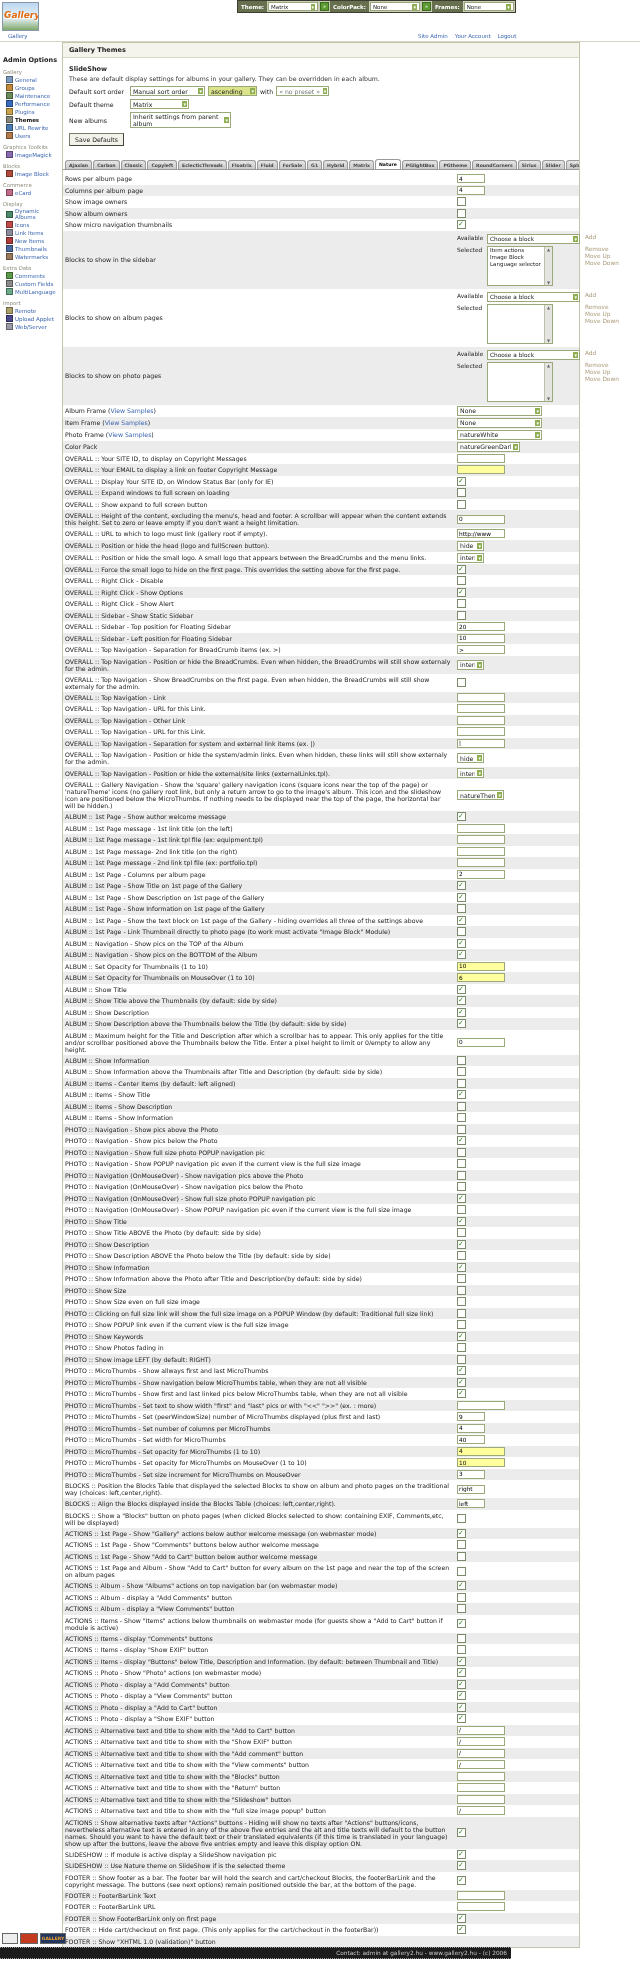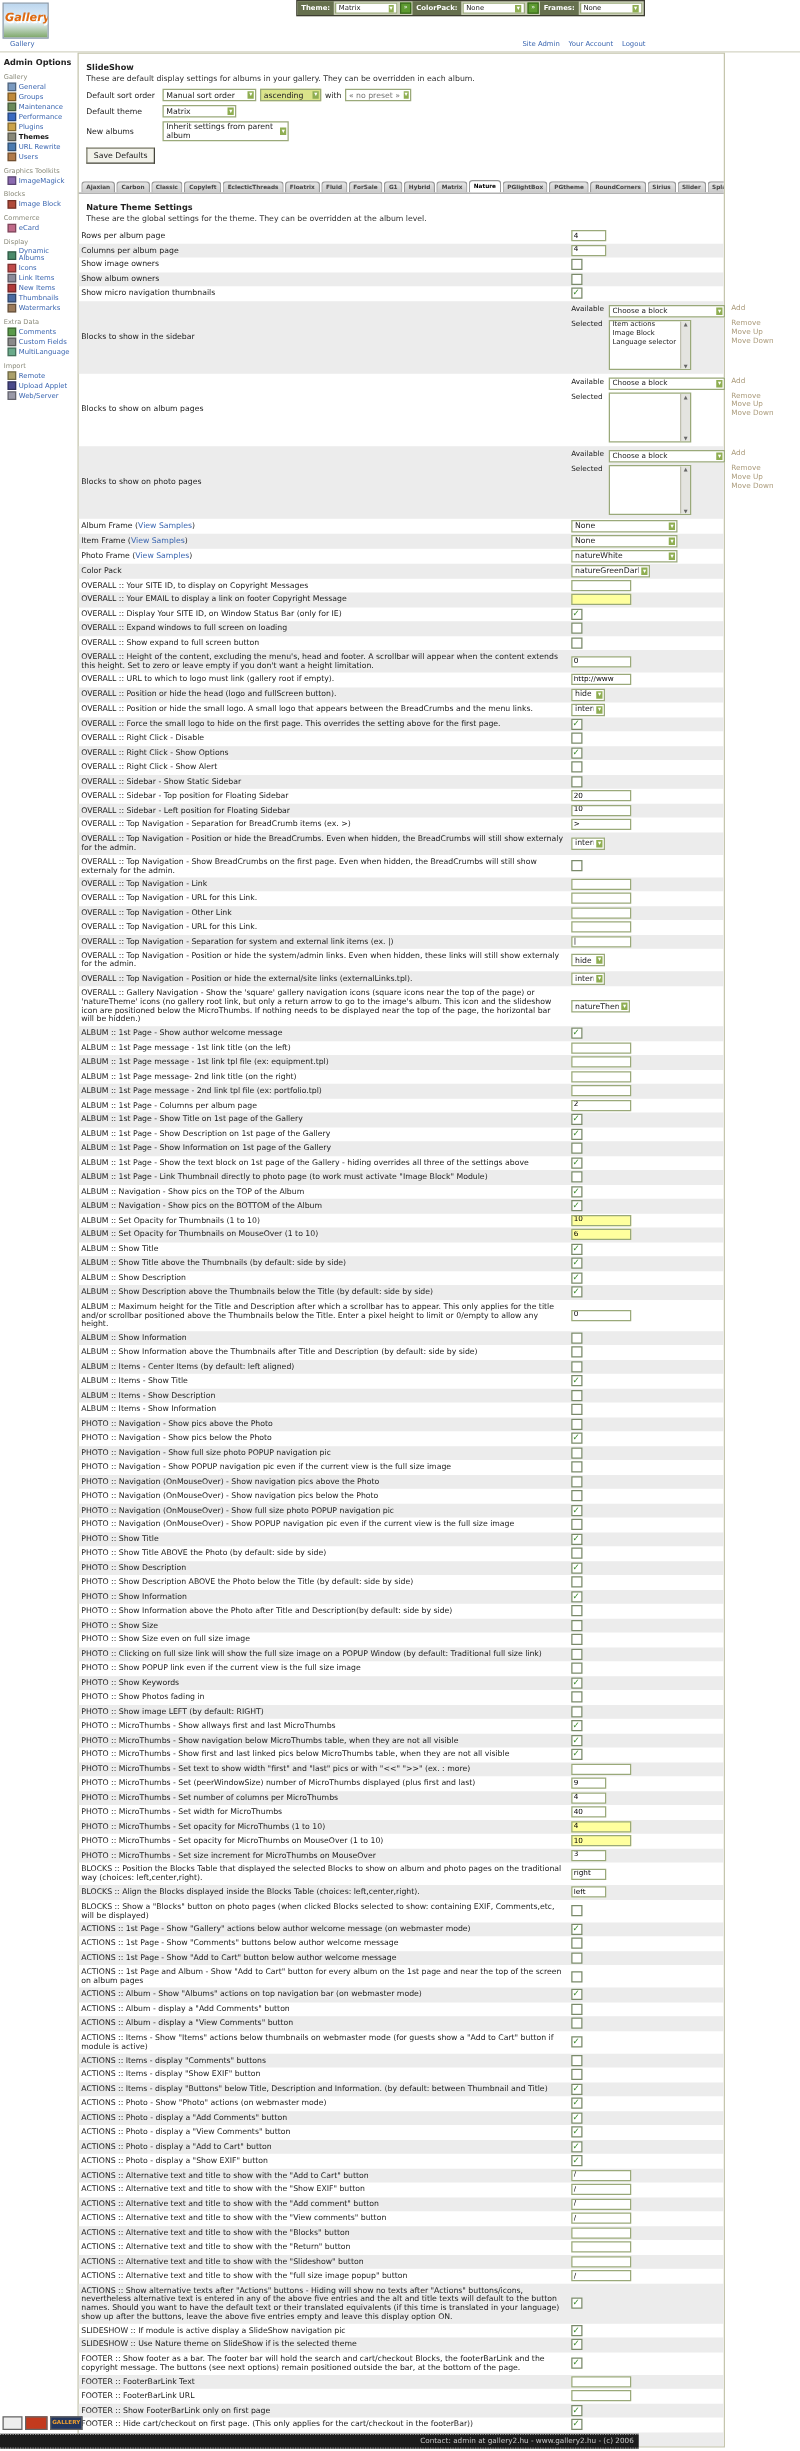--- a/index.html
+++ b/index.html
@@ -17,21 +17,21 @@
   #logo{position:absolute;left:2px;top:2px;width:35px;height:27px;border:1px solid #8899aa;
     background:linear-gradient(#bcd6ee 0%,#e8f2fa 55%,#7fa86a 100%);overflow:hidden}
   #logo span{display:block;font-weight:bold;font-style:italic;color:#e06a10;font-size:9px;margin:7px 0 0 1px;
     text-shadow:1px 1px 0 #fff}
   
   #crumb{position:absolute;left:0;top:31px;width:640px;height:10px;border-bottom:1px solid #d5d5c5;font-size:5.5px}
   #crumb .left{position:absolute;left:8px;top:2px}
   #crumb .right{position:absolute;left:418px;top:2px;display:flex;gap:7px}
   
   #sidebar{position:absolute;left:0;top:44px;width:60px;font-size:5.5px}
-  #sidebar .title{font-weight:bold;font-size:6.5px;color:#222;margin:2px 0 4px 3px}
+  #sidebar .title{font-weight:bold;font-size:6.5px;color:#222;margin:12px 0 4px 3px}
   .sb-sec{color:#8a8a7a;margin:5px 0 1px 3px;font-size:5.3px}
   .sb-item{display:flex;align-items:center;gap:2px;margin:1px 0 1px 6px;color:#3b66b0;cursor:pointer}
   .sb-item.active{color:#111;font-weight:bold}
   .sb-ico{display:inline-block;width:5px;height:5px;border:1px solid rgba(0,0,0,.35);flex:0 0 auto}
   
   #content{position:absolute;left:62px;top:42px;width:516px;border:1px solid #c5c5ad;background:#fff;font-size:6.2px}
   #gt-header{background:#f4f4ec;border-bottom:1px solid #d8d8c8;font-weight:bold;padding:3px 6px;font-size:6.5px}
   .pad{padding:3px 6px}
   h3.sec{font-weight:bold;font-size:6.5px;margin:4px 0 2px 0}
   .desc{color:#333;margin:0 0 4px 0}
@@ -214,20 +214,21 @@
         <div class="sb-lbl" style="display: inline;">Upload Applet</div>
       </div>
       <div class="sb-item">
         <div class="sb-ico" style="display: inline-block; background: rgb(154, 154, 168);"></div>
         <div class="sb-lbl" style="display: inline;">Web/Server</div>
       </div>
     </div>
 </div>
 
 <div id="content">
+  <div id="gt-header">Gallery Themes</div>
   <div class="pad">
     <h3 class="sec">SlideShow</h3>
     <div class="desc">These are default display settings for albums in your gallery. They can be overridden in each album.</div>
     <div class="def-row">
       <span class="dlabel">Default sort order</span>
       <span class="sel" style="width:70px">
           <span>Manual sort order</span>
           <span class="arr">▾</span>
         </span>
       <span class="sel hl" style="width:44px">
@@ -273,24 +274,20 @@
       <div class="tab">Matrix</div>
       <div class="tab active">Nature</div>
       <div class="tab">PGlightBox</div>
       <div class="tab">PGtheme</div>
       <div class="tab">RoundCorners</div>
       <div class="tab">Sirius</div>
       <div class="tab">Slider</div>
       <div class="tab">SplatBang</div>
     </div>
 
-  <div class="pad" style="padding-bottom:0">
-    <h3 class="sec">Nature Theme Settings</h3>
-    <div class="desc">These are the global settings for the theme. They can be overridden at the album level.</div>
-  </div>
 
   <div id="rows">
       <div class="row">
         <div class="lbl">Rows per album page</div>
         <div class="ctl">
           <input class="txt" value="4" style="">
         </div>
       </div>
       <div class="row">
         <div class="lbl">Columns per album page</div>

